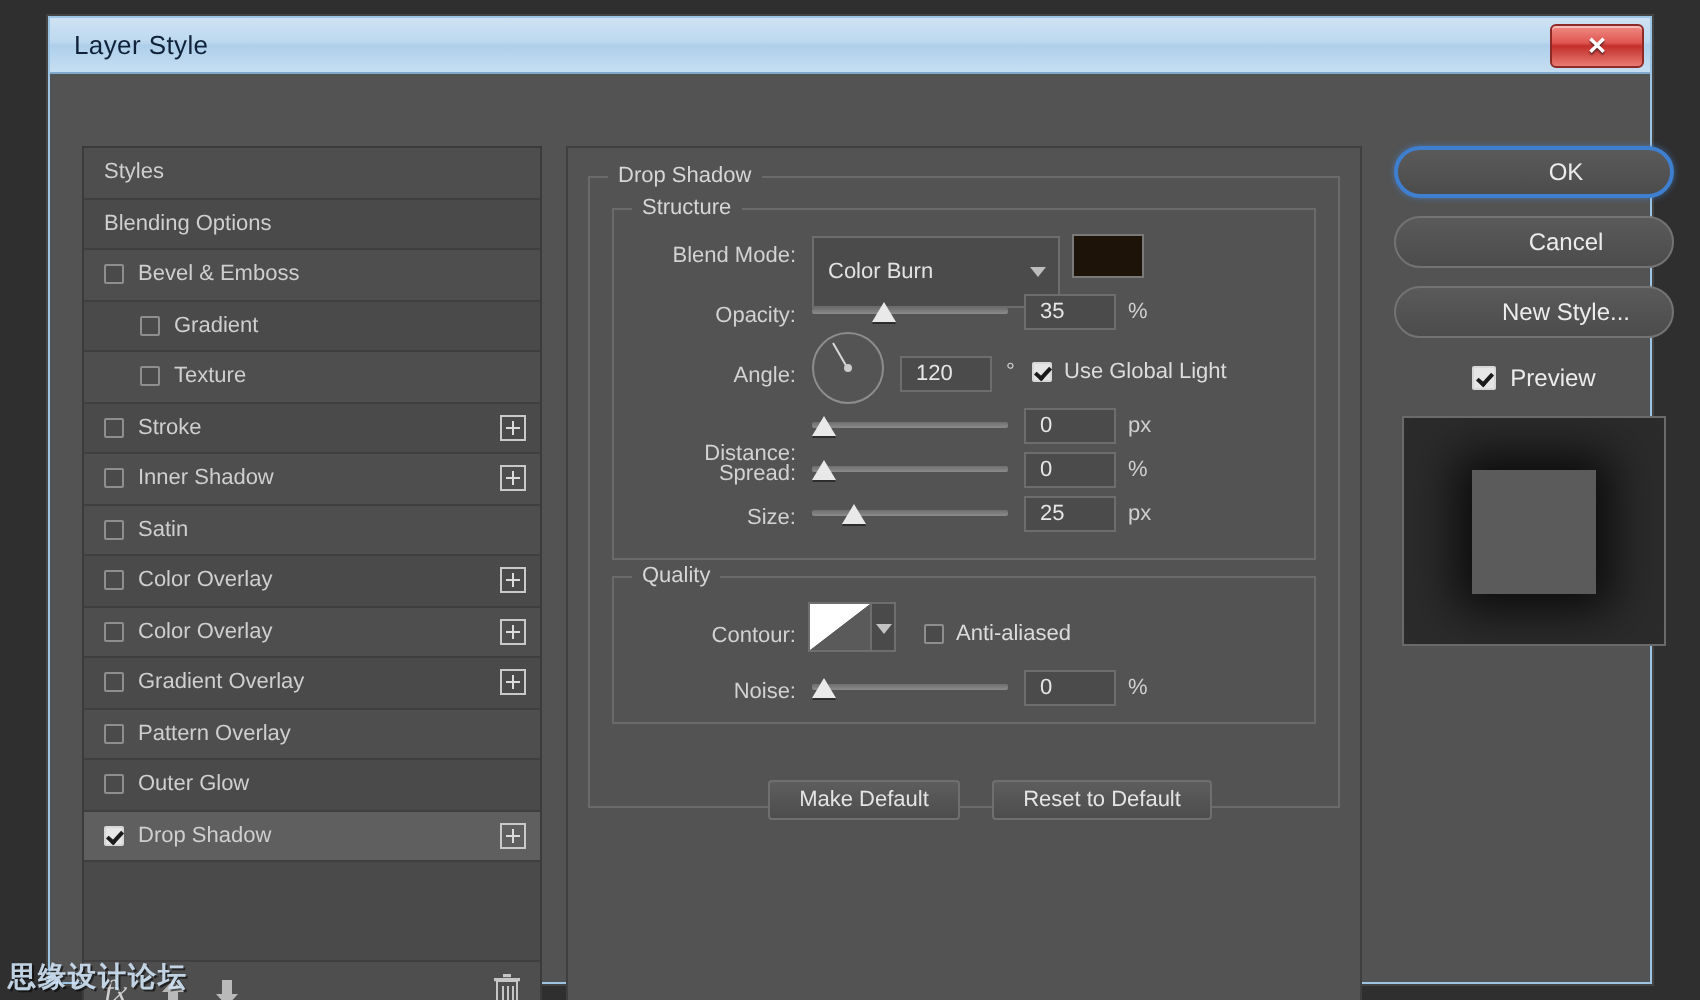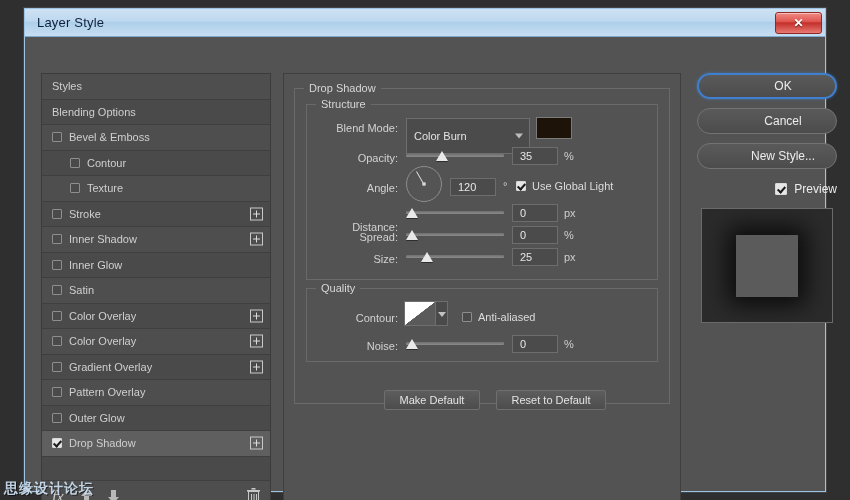--- a/index.html
+++ b/index.html
@@ -225,21 +225,21 @@
     border:1px solid #737373;
     box-sizing:border-box;
     display:flex;align-items:center;justify-content:center;
     font-size:12px;color:#ececec;cursor:pointer;padding-left:32px;
   }
   .pill.primary{
     border:2px solid #3f7fd0;
     box-shadow:0 0 3px rgba(70,140,220,.6);
   }
   .preview-chk{
-    width:140px;height:22px;display:flex;align-items:center;justify-content:flex-end;
+    width:140px;height:22px;display:flex;align-items:center;justify-content:center;
     font-size:12px;color:#ececec;cursor:pointer;
   }
   .preview-chk .cbx{width:12px;height:12px;flex:0 0 12px;margin-right:7px;}
   .preview-chk .cbx.checked:after{left:3px;top:1px;}
   .thumb-box{
     width:132px;height:115px;margin-top:8px;margin-left:4px;
     background:#2b2b2b;border:1px solid #6a6a6a;
     box-sizing:border-box;position:relative;overflow:hidden;
   }
   .thumb-sq{
@@ -291,39 +291,35 @@
             </div>
             <div class="style-row alt">
               <span class="lbl">Blending Options</span>
             </div>
             <div class="style-row">
               <span class="cbx"></span>
               <span class="lbl">Bevel &amp; Emboss</span>
             </div>
             <div class="style-row alt indent">
               <span class="cbx"></span>
-              <span class="lbl">Contour</span>
+              <span class="lbl">Gradient</span>
             </div>
             <div class="style-row indent">
               <span class="cbx"></span>
               <span class="lbl">Texture</span>
             </div>
             <div class="style-row alt">
               <span class="cbx"></span>
               <span class="lbl">Stroke</span>
               <span class="plus-btn"></span>
             </div>
             <div class="style-row">
               <span class="cbx"></span>
               <span class="lbl">Inner Shadow</span>
               <span class="plus-btn"></span>
-            </div>
-            <div class="style-row alt">
-              <span class="cbx"></span>
-              <span class="lbl">Inner Glow</span>
             </div>
             <div class="style-row">
               <span class="cbx"></span>
               <span class="lbl">Satin</span>
             </div>
             <div class="style-row alt">
               <span class="cbx"></span>
               <span class="lbl">Color Overlay</span>
               <span class="plus-btn"></span>
             </div>

